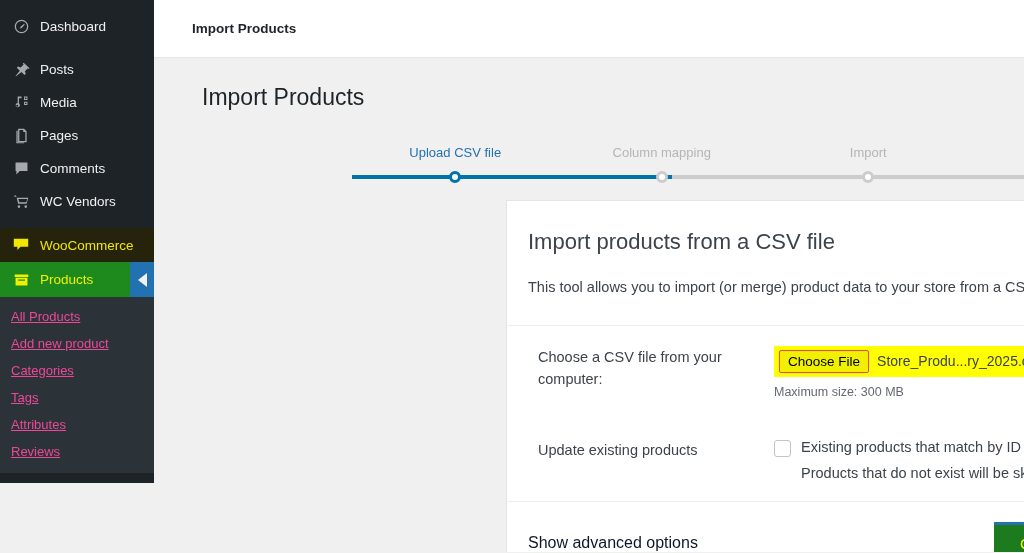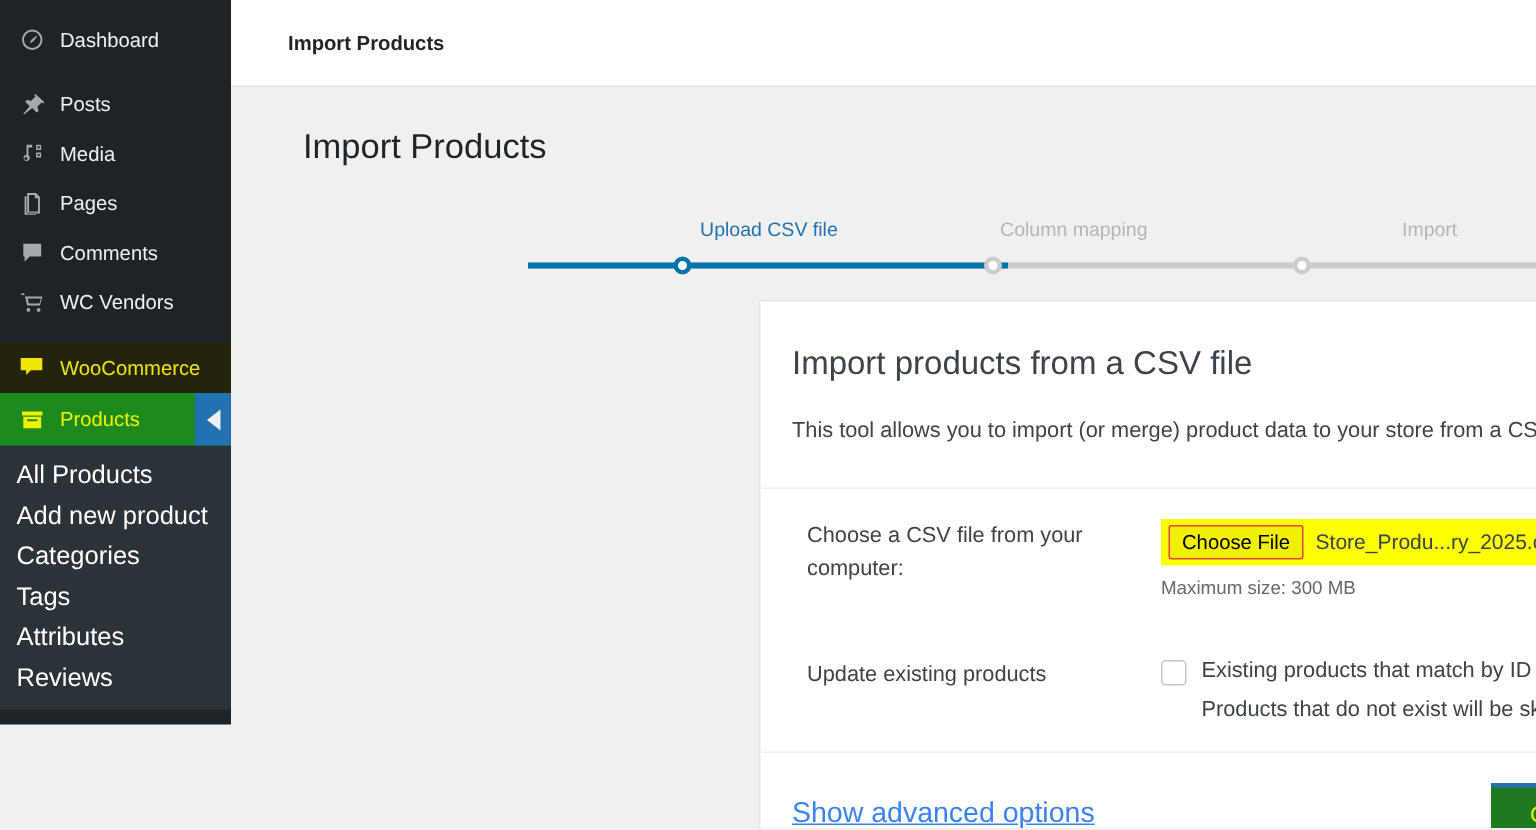--- a/index.html
+++ b/index.html
@@ -67,23 +67,24 @@
     border-right: 9px solid #f0f0f1;
   }
 
   .submenu {
     background: #2c3338;
     padding: 6px 0 8px 0;
   }
   .submenu-item {
     display: block;
     padding: 4px 0 4px 11px;
-    color: #ffffff;
-    font-size: 17px;
+    color: #ec4899;
+    font-size: 13px;
     line-height: 19px;
+    text-decoration: underline;
   }
 
   
   .main {
     flex: 1 1 auto;
     height: 552px;
     background: #f0f0f1;
     position: relative;
     overflow: hidden;
   }
@@ -114,21 +115,21 @@
     width: 826px;
     height: 40px;
   }
   .step-labels {
     display: flex;
     position: relative;
     height: 20px;
   }
   .step-label {
     flex: 1 1 0;
-    text-align: right;
+    text-align: center;
     font-size: 13px;
     color: #b5b5b5;
   }
   .step-label.active { color: #2271b1; }
   .step-track {
     position: absolute;
     left: 0; top: 30px;
     width: 826px; height: 4px;
     background: #ccc;
   }
@@ -241,23 +242,22 @@
   }
 
   .card-foot {
     display: flex;
     align-items: center;
     justify-content: space-between;
     padding: 20px 0 22px 21px;
     min-height: 59px;
   }
   .adv-link {
-    font-size: 19px;
-    color: #3b82f6;
-    text-decoration: underline;
+    font-size: 16px;
+    color: #0f172a;
   }
   .continue-btn {
     background: #1e7a1e;
     color: #f0f000;
     border: none;
     border-top: 3px solid #2271b1;
     font-size: 15px;
     font-family: "Liberation Sans", sans-serif;
     padding: 11px 26px 13px 26px;
     margin-right: 88px;

